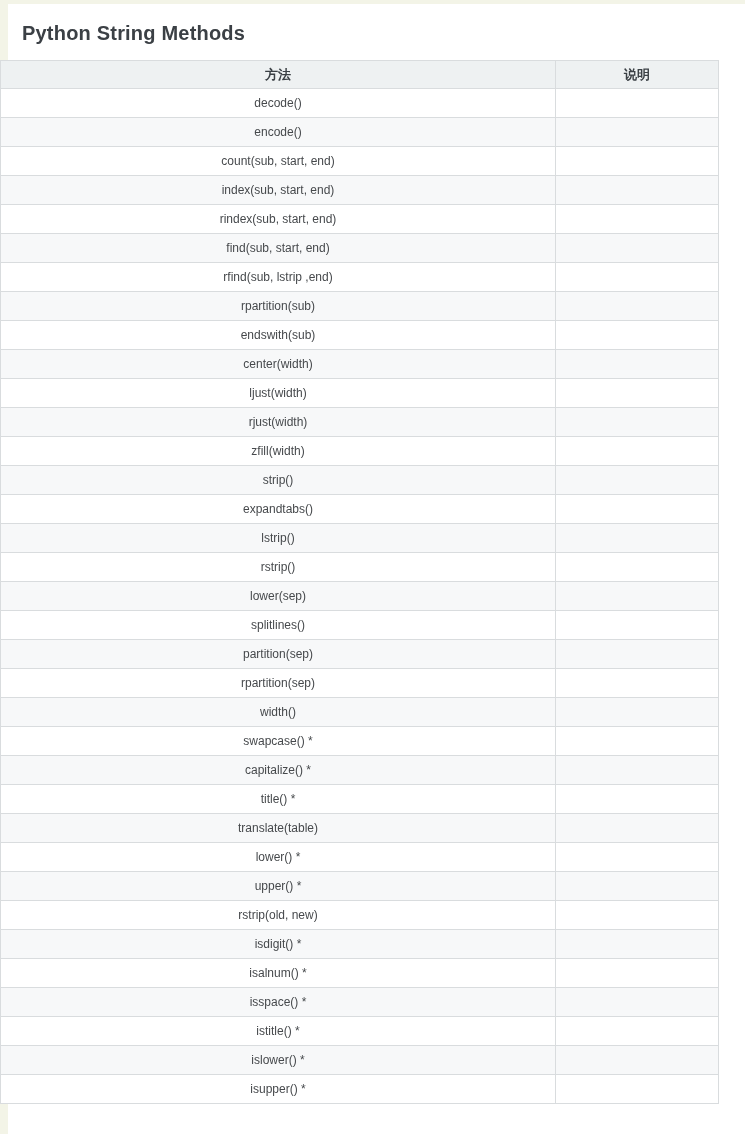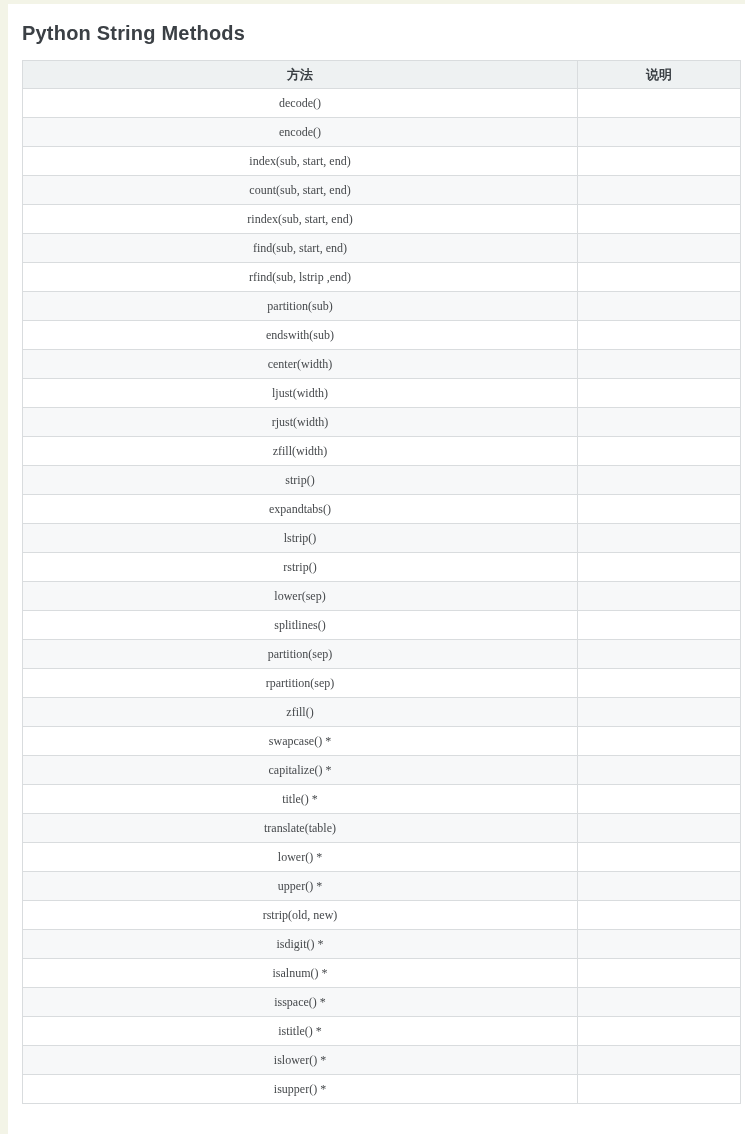--- a/index.html
+++ b/index.html
@@ -28,24 +28,22 @@
   h1.page-title {
     margin: 0 0 15px 22px;
     font-size: 20px;
     font-weight: bold;
     color: #3b4045;
     letter-spacing: 0.2px;
   }
 
   table.methods {
     border-collapse: collapse;
-    margin-left: 22px;
     width: 718px;
     table-layout: fixed;
-    font-family: Liberation Serif, serif;
   }
   table.methods th,
   table.methods td {
     border: 1px solid #d9dcde;
     text-align: center;
     vertical-align: middle;
     overflow: hidden;
     white-space: nowrap;
   }
   table.methods th {
@@ -92,46 +90,46 @@
     <td>decode()</td>
     <td></td>
   </tr>
 
   <tr>
     <td>encode()</td>
     <td></td>
   </tr>
 
   <tr>
+    <td>count(sub, start, end)</td>
+    <td></td>
+  </tr>
+
+  <tr>
     <td>index(sub, start, end)</td>
     <td></td>
   </tr>
 
   <tr>
-    <td>count(sub, start, end)</td>
-    <td></td>
-  </tr>
-
-  <tr>
     <td>rindex(sub, start, end)</td>
     <td></td>
   </tr>
 
   <tr>
     <td>find(sub, start, end)</td>
     <td></td>
   </tr>
 
   <tr>
     <td>rfind(sub, lstrip ,end)</td>
     <td></td>
   </tr>
 
   <tr>
-    <td>partition(sub)</td>
+    <td>rpartition(sub)</td>
     <td></td>
   </tr>
 
   <tr>
     <td>endswith(sub)</td>
     <td></td>
   </tr>
 
   <tr>
     <td>center(width)</td>
@@ -188,21 +186,21 @@
     <td>partition(sep)</td>
     <td></td>
   </tr>
 
   <tr>
     <td>rpartition(sep)</td>
     <td></td>
   </tr>
 
   <tr>
-    <td>zfill()</td>
+    <td>width()</td>
     <td></td>
   </tr>
 
   <tr>
     <td>swapcase() *</td>
     <td></td>
   </tr>
 
   <tr>
     <td>capitalize() *</td>

